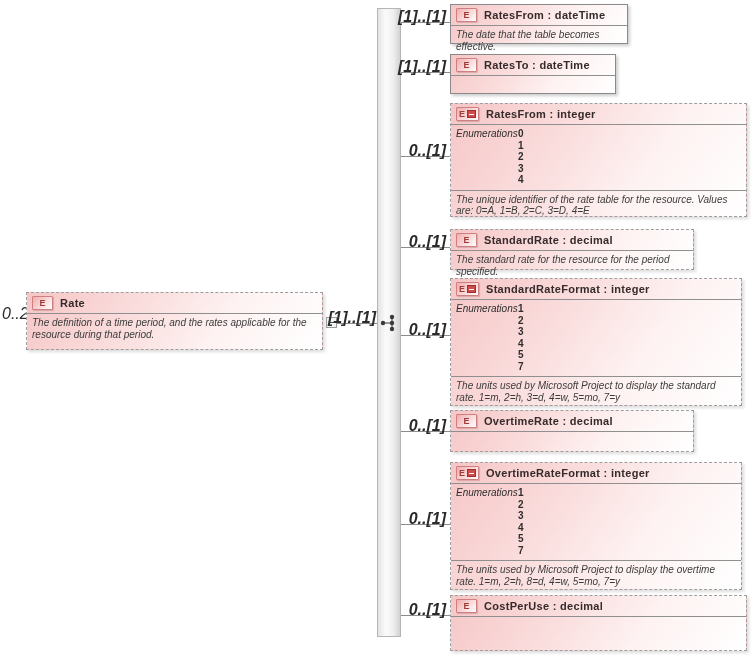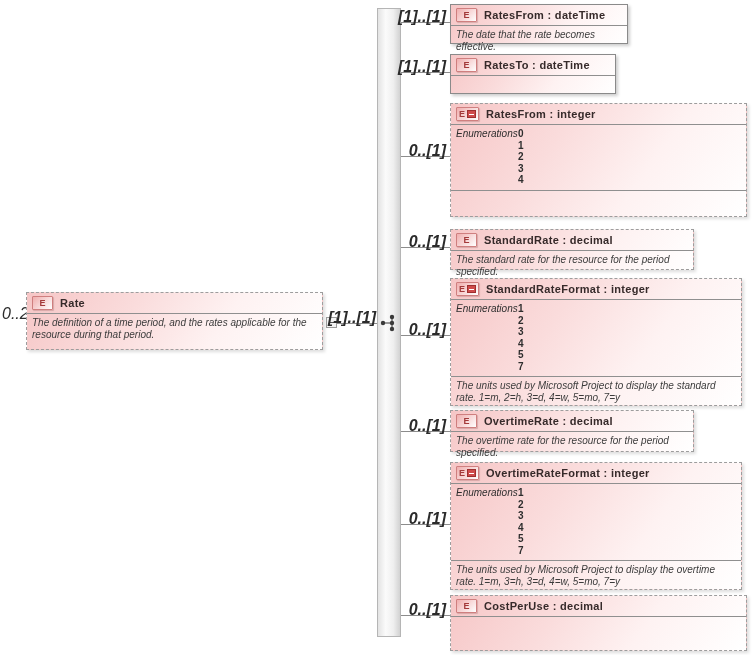--- a/index.html
+++ b/index.html
@@ -122,21 +122,21 @@
   <div class="card-label" style="left:384px;top:510px;">0..[1]</div>
   <div class="card-label" style="left:384px;top:601px;">0..[1]</div>
 
   <div class="ebox solid" style="left:450px;top:4px;width:178px;height:40px;">
     <div class="ebox-header">
       <span class="eicon">
           <span class="eicon-letter">E</span>
         </span>
       <span class="ebox-title"><span>RatesFrom</span><span> : </span><span>dateTime</span></span>
     </div>
-    <div class="ebox-desc">The date that the rate becomes effective.</div>
+    <div class="ebox-desc">The date that the table becomes effective.</div>
   </div>
 
   <div class="ebox solid" style="left:450px;top:54px;width:166px;height:40px;">
     <div class="ebox-header">
       <span class="eicon">
           <span class="eicon-letter">E</span>
         </span>
       <span class="ebox-title"><span>RatesTo</span><span> : </span><span>dateTime</span></span>
     </div>
   </div>
@@ -152,20 +152,21 @@
     <div class="enum-section">
       <span class="enum-label">Enumerations</span>
       <span class="enum-values">
           <span>0</span>
           <span>1</span>
           <span>2</span>
           <span>3</span>
           <span>4</span>
         </span>
     </div>
+    <div class="ebox-desc">The unique identifier of the rate table for the resource. Values are: 0=A, 1=B, 2=C, 3=D, 4=E</div>
   </div>
 
   <div class="ebox dashed" style="left:450px;top:229px;width:244px;height:41px;">
     <div class="ebox-header">
       <span class="eicon">
           <span class="eicon-letter">E</span>
         </span>
       <span class="ebox-title"><span>StandardRate</span><span> : </span><span>decimal</span></span>
     </div>
     <div class="ebox-desc">The standard rate for the resource for the period specified.</div>
@@ -193,21 +194,20 @@
     <div class="ebox-desc">The units used by Microsoft Project to display the standard rate.  1=m, 2=h, 3=d, 4=w, 5=mo, 7=y</div>
   </div>
 
   <div class="ebox dashed" style="left:450px;top:410px;width:244px;height:42px;">
     <div class="ebox-header">
       <span class="eicon">
           <span class="eicon-letter">E</span>
         </span>
       <span class="ebox-title"><span>OvertimeRate</span><span> : </span><span>decimal</span></span>
     </div>
-    <div class="ebox-desc">The overtime rate for the resource for the period specified.</div>
   </div>
 
   <div class="ebox dashed" style="left:450px;top:462px;width:292px;height:128px;">
     <div class="ebox-header">
       <span class="eicon">
           <span class="eicon-letter">E</span>
           <span class="mini-minus"></span>
         </span>
       <span class="ebox-title"><span>OvertimeRateFormat</span><span> : </span><span>integer</span></span>
     </div>
@@ -215,21 +215,21 @@
       <span class="enum-label">Enumerations</span>
       <span class="enum-values">
           <span>1</span>
           <span>2</span>
           <span>3</span>
           <span>4</span>
           <span>5</span>
           <span>7</span>
         </span>
     </div>
-    <div class="ebox-desc">The units used by Microsoft Project to display the overtime rate.  1=m, 3=h, 3=d, 4=w, 5=mo, 7=y</div>
+    <div class="ebox-desc">The units used by Microsoft Project to display the overtime rate.  1=m, 2=h, 8=d, 4=w, 5=mo, 7=y</div>
   </div>
 
   <div class="ebox dashed" style="left:450px;top:595px;width:297px;height:56px;">
     <div class="ebox-header">
       <span class="eicon">
           <span class="eicon-letter">E</span>
         </span>
       <span class="ebox-title"><span>CostPerUse</span><span> : </span><span>decimal</span></span>
     </div>
   </div>

